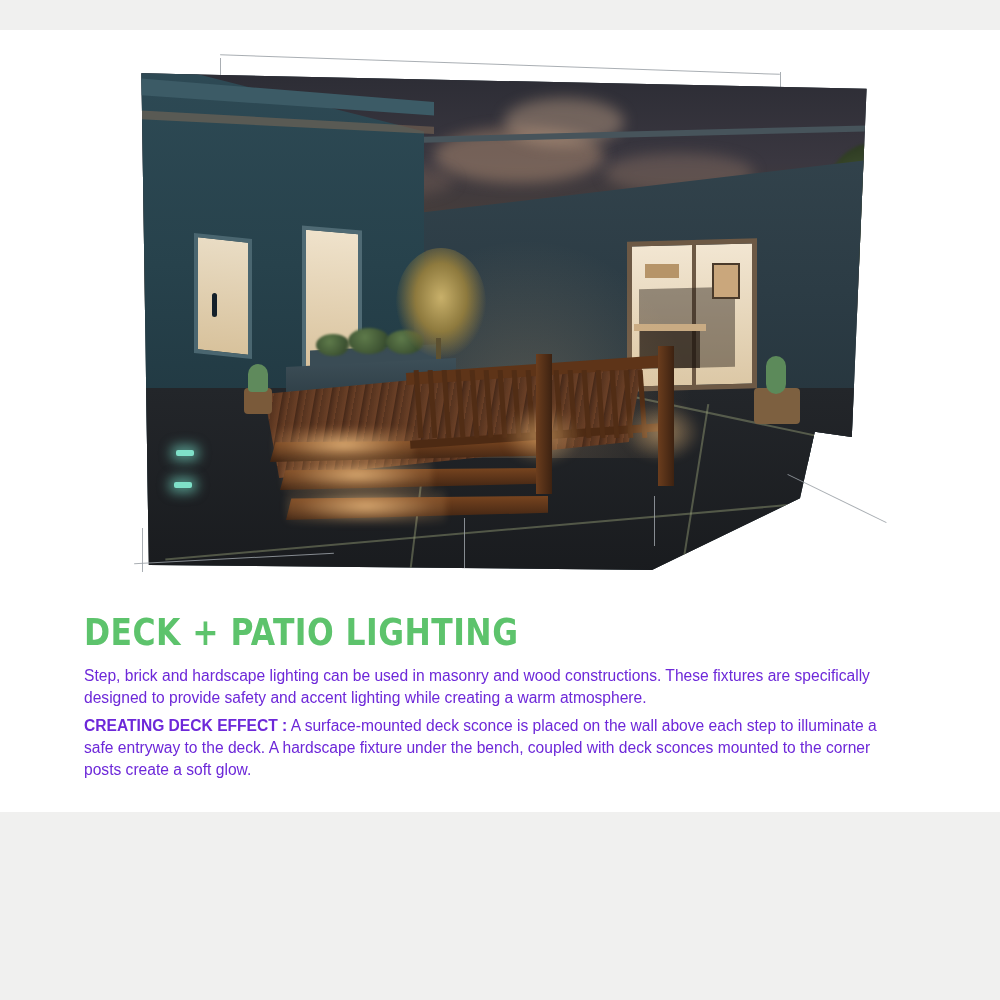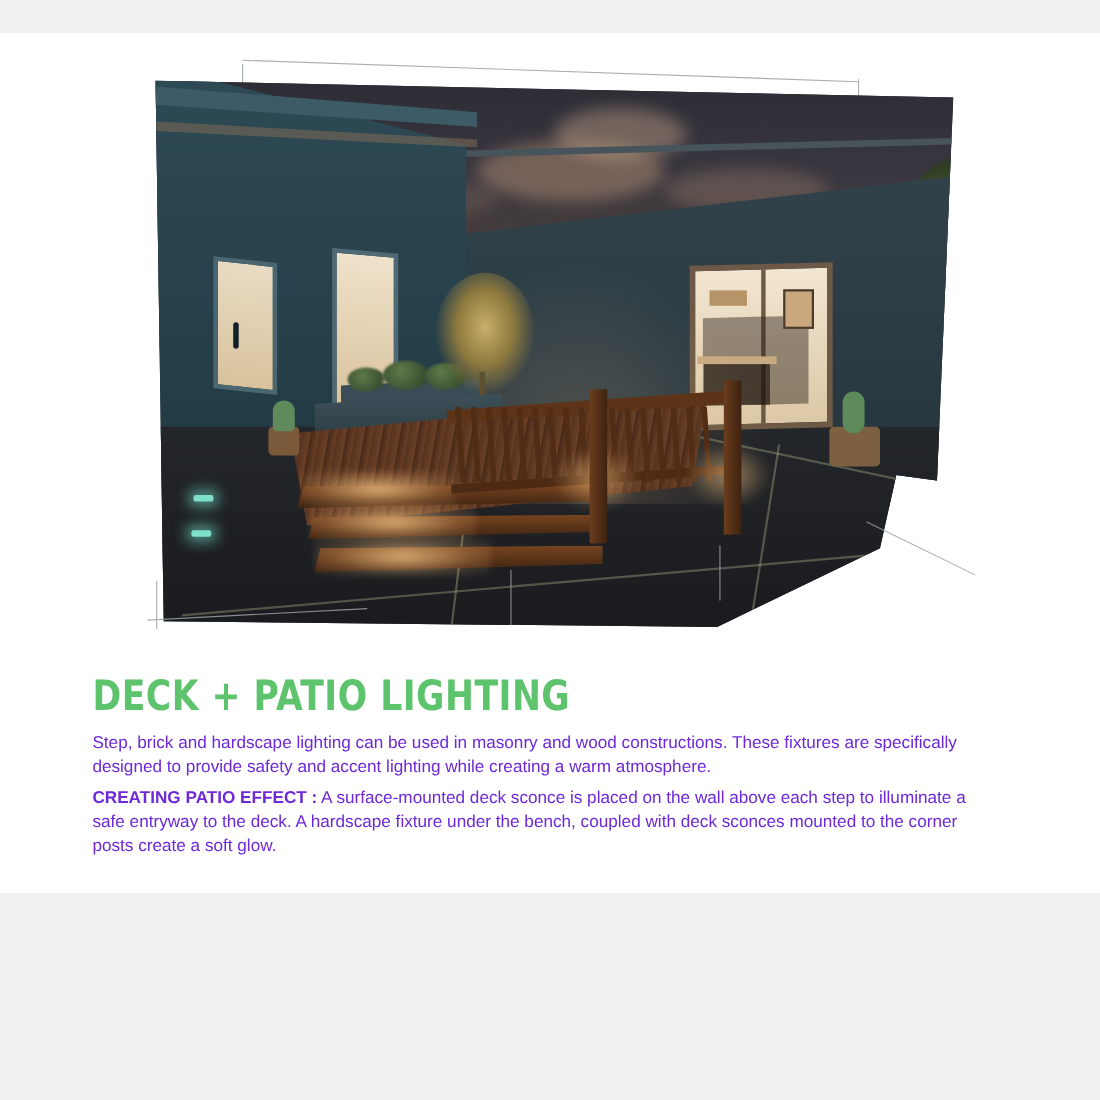--- a/index.html
+++ b/index.html
@@ -502,17 +502,17 @@
     <div class="guide-v" style="left:330px; top:460px; height:50px;"></div>
     <div class="guide-v" style="left:520px; top:438px; height:50px;"></div>
     <div class="guide" style="left:648px; top:440px; width:110px; transform:rotate(26deg);"></div>
   </div>
 
   <div class="headline">DECK + PATIO LIGHTING</div>
 
   <div class="body-text para1">Step, brick and hardscape lighting can be used in masonry and wood constructions. These fixtures are specifically designed to provide safety and accent lighting while creating a warm atmosphere.</div>
 
   <div class="body-text para2">
-    <span class="lead-in">CREATING PATIO EFFECT :</span><span> A surface-mounted deck sconce is placed on the wall above each step to illuminate a safe entryway to the deck. A hardscape fixture under the bench, coupled with deck sconces mounted to the corner posts create a soft glow.</span>
+    <span class="lead-in">CREATING DECK EFFECT :</span><span> A surface-mounted deck sconce is placed on the wall above each step to illuminate a safe entryway to the deck. A hardscape fixture under the bench, coupled with deck sconces mounted to the corner posts create a soft glow.</span>
   </div>
 
 
 </div>
 
 </body></html>

